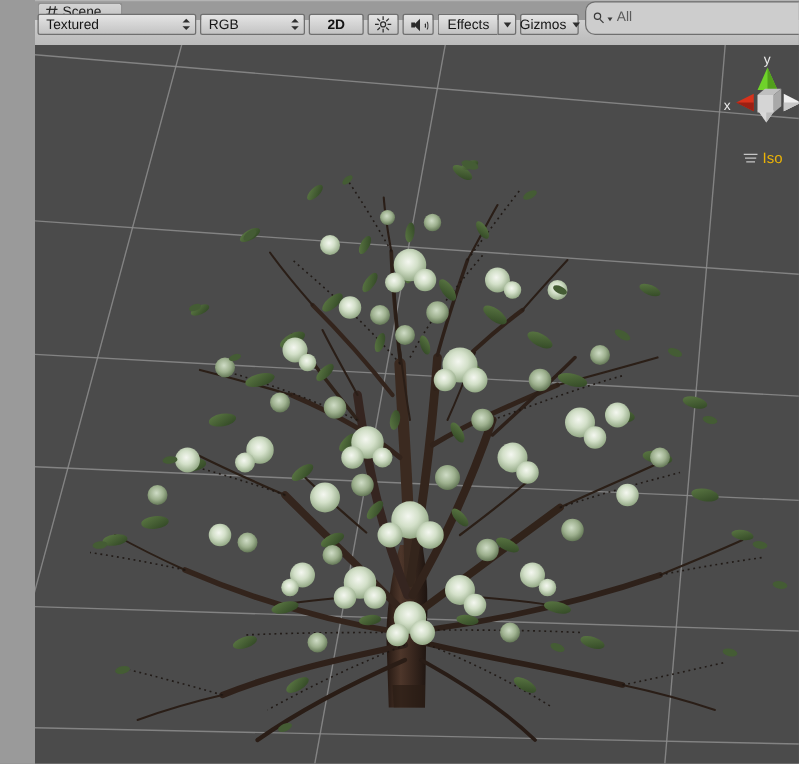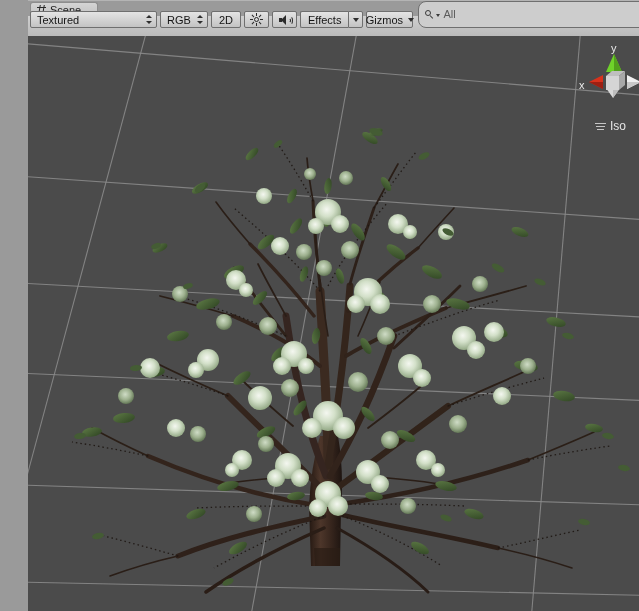--- a/index.html
+++ b/index.html
@@ -98,22 +98,22 @@
     margin-right: 3px;
     padding: 0 5px;
     user-select: none;
   }
   .tb-popup {
     justify-content: space-between;
     padding: 0 3px 0 6px;
   }
   .tb-popup .lbl { line-height: 14px; }
   .w-textured { width: 127px; }
-  .w-rgb { width: 48px; }
-  .w-2d { width: 30px; }
+  .w-rgb { width: 84px; }
+  .w-2d { width: 44px; font-weight: bold; }
   .w-icon { width: 25px; }
 
   .dbl-chev {
     width: 7px; height: 11px;
     position: relative;
     flex: none;
     margin-left: 4px;
   }
   .dbl-chev::before, .dbl-chev::after {
     content: "";
@@ -311,21 +311,21 @@
     position: absolute;
     left: 0;
     height: 1px;
     background: #c6c6c6;
     display: block;
   }
   .iso-lines i:nth-child(1) { top: 1px; width: 11px; }
   .iso-lines i:nth-child(2) { top: 4px; width: 9px; left: 1px; }
   .iso-lines i:nth-child(3) { top: 7px; width: 7px; left: 2px; }
   .iso-text {
-    color: #e5e5e5;
+    color: #eab308;
     font-size: 12px;
     line-height: 12px;
   }
 </style>
 </head>
 <body>
 
 <div id="app">
 
   <div class="tabbar">

